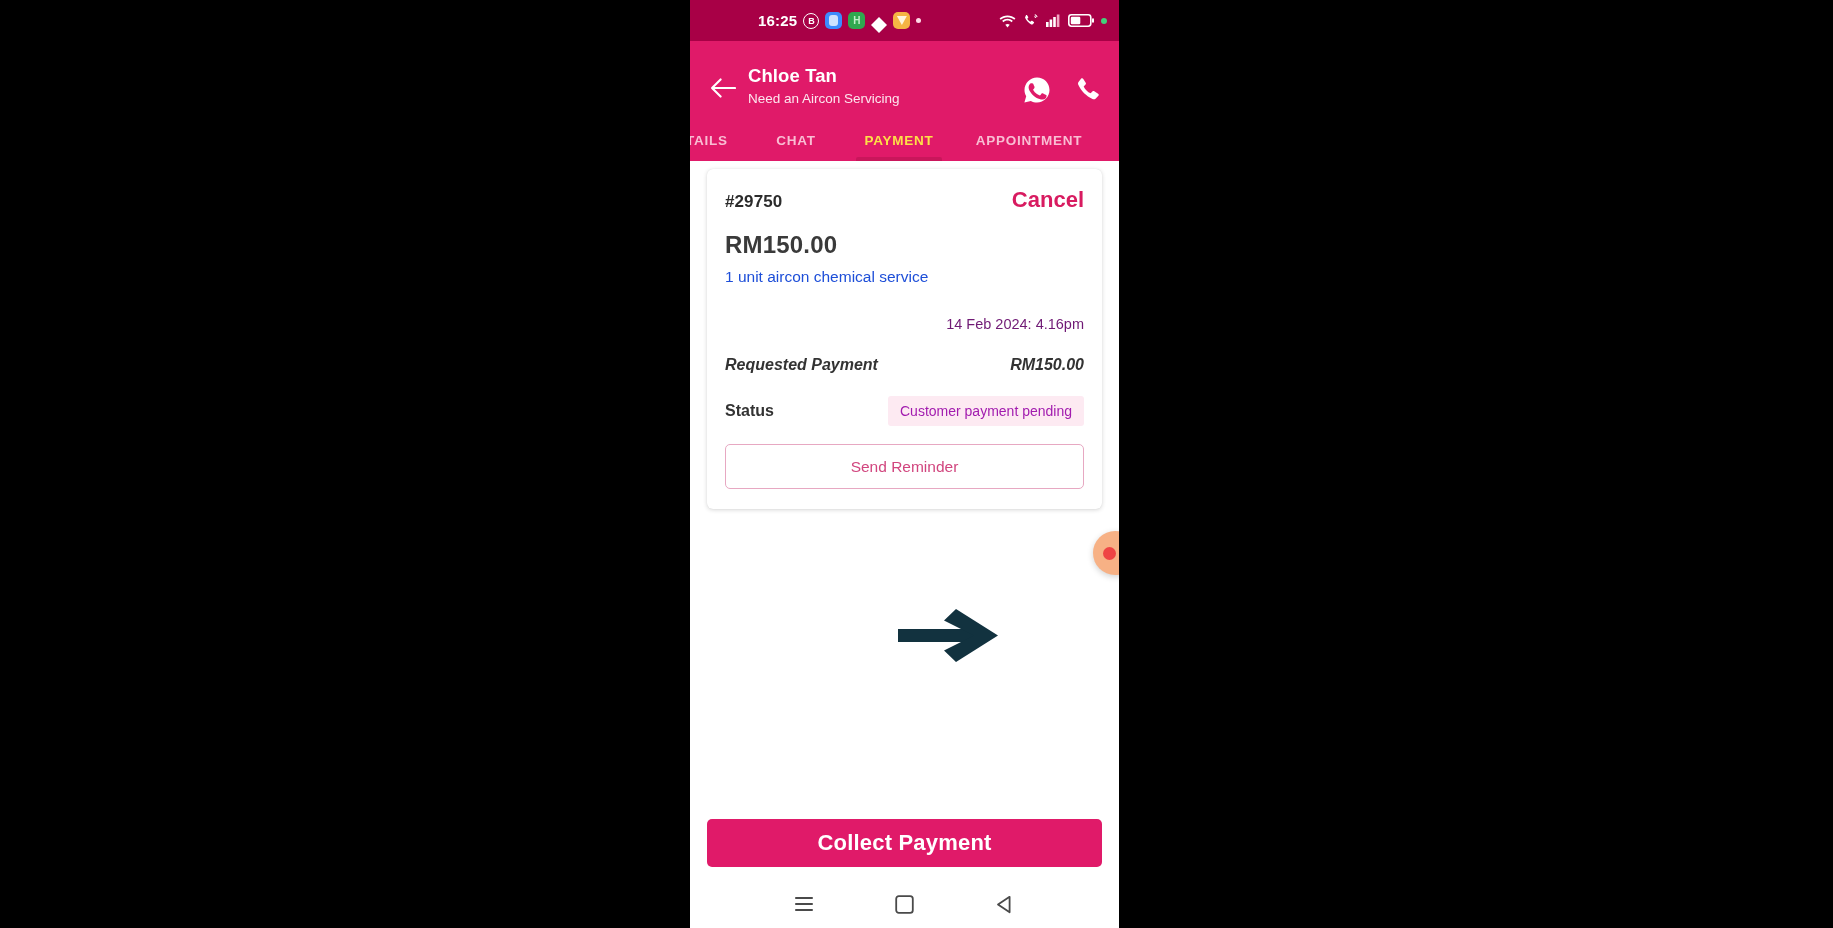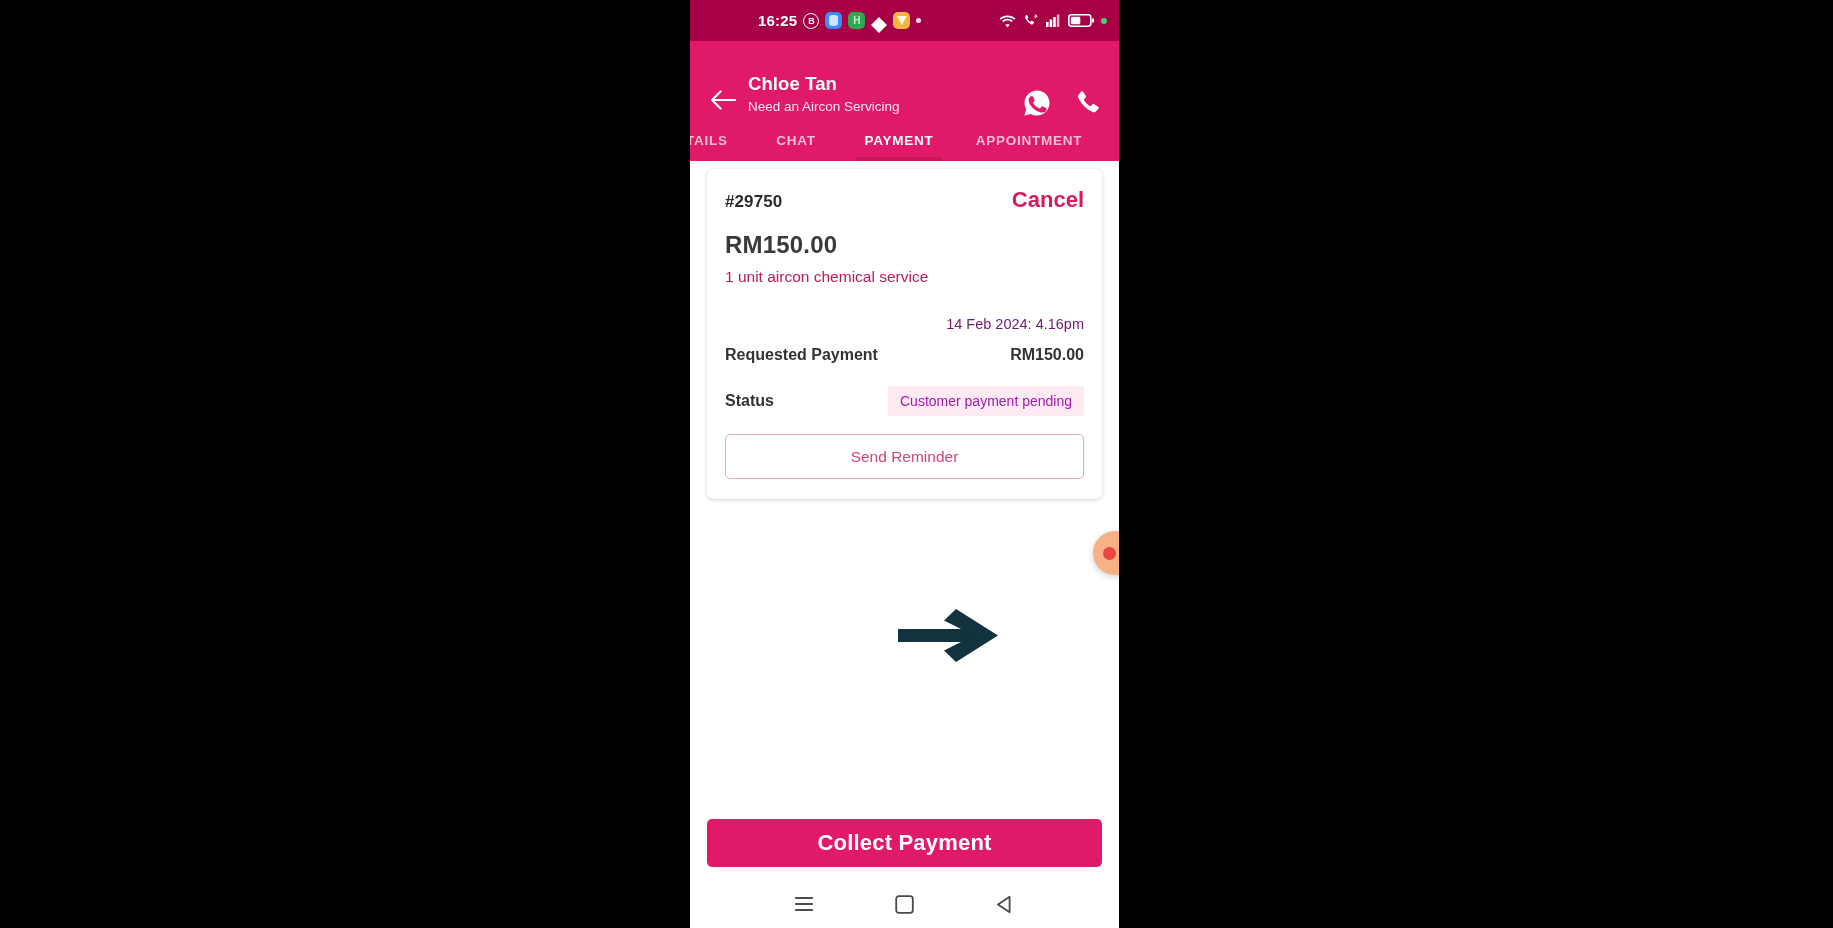--- a/index.html
+++ b/index.html
@@ -106,21 +106,21 @@
     width:6px; height:6px; border-radius:50%;
     background:#44d07b; display:inline-block;
   }
 
   
   .app-bar {
     background: #e01a69;
     padding: 10px 16px 0 16px;
     height: 76px;
     display: flex;
-    align-items: flex-end;
+    align-items: center;
   }
   .back-btn {
     width: 34px; height: 34px;
     display: flex; align-items: center; justify-content: center;
     margin-top: 8px;
     flex: none;
   }
   .titles { margin-left: 8px; padding-top: 6px; flex: 1 1 auto; min-width: 0; }
   .title-main {
     color: #ffffff;
@@ -155,21 +155,21 @@
     color: #f9bdd3;
     font-size: 13.5px;
     font-weight: 700;
     letter-spacing: .75px;
     padding-bottom: 13px;
     position: relative;
     white-space: nowrap;
   }
   .tab.tab-details     { width: 92px; margin-left: -34px; }
   .tab.tab-chat        { width: 96px; }
-  .tab.tab-payment     { width: 110px; color:#ffffff; }
+  .tab.tab-payment     { width: 110px; color:#fde047; }
   .tab.tab-appointment { width: 150px; }
   .tab.tab-payment::after {
     content: "";
     position: absolute;
     left: 12px; right: 12px; bottom: 0;
     height: 4px;
     background: #c9165b;
     border-radius: 2px 2px 0 0;
   }
 
@@ -193,30 +193,30 @@
   }
   .order-id { font-size: 17px; font-weight: 700; color: #2b2b2b; letter-spacing: .1px; }
   .cancel-link { font-size: 22px; font-weight: 700; color: #d81b60; }
 
   .amount {
     margin-top: 18px;
     font-size: 24px; font-weight: 700; color: #3a3a3a; letter-spacing: .2px;
   }
   .desc {
     margin-top: 9px;
-    font-size: 15.5px; color: #be185d;
+    font-size: 15.5px; color: #1d4ed8;
   }
   .timestamp {
     margin-top: 30px;
     text-align: right;
     font-size: 14.5px; color: #701a75;
   }
   .kv-row {
-    margin-top: 14px;
-    display: flex; align-items: center; justify-content: space-between;
+    margin-top: 24px;
+    display: flex; align-items: center; justify-content: space-between; font-style: italic;
   }
   .kv-key { font-size: 16px; font-weight: 700; color: #333333; }
   .kv-val { font-size: 16px; font-weight: 700; color: #333333; }
 
   .status-row {
     margin-top: 22px;
     display: flex; align-items: center; justify-content: space-between;
   }
   .status-badge {
     background: #fdeaf2;

